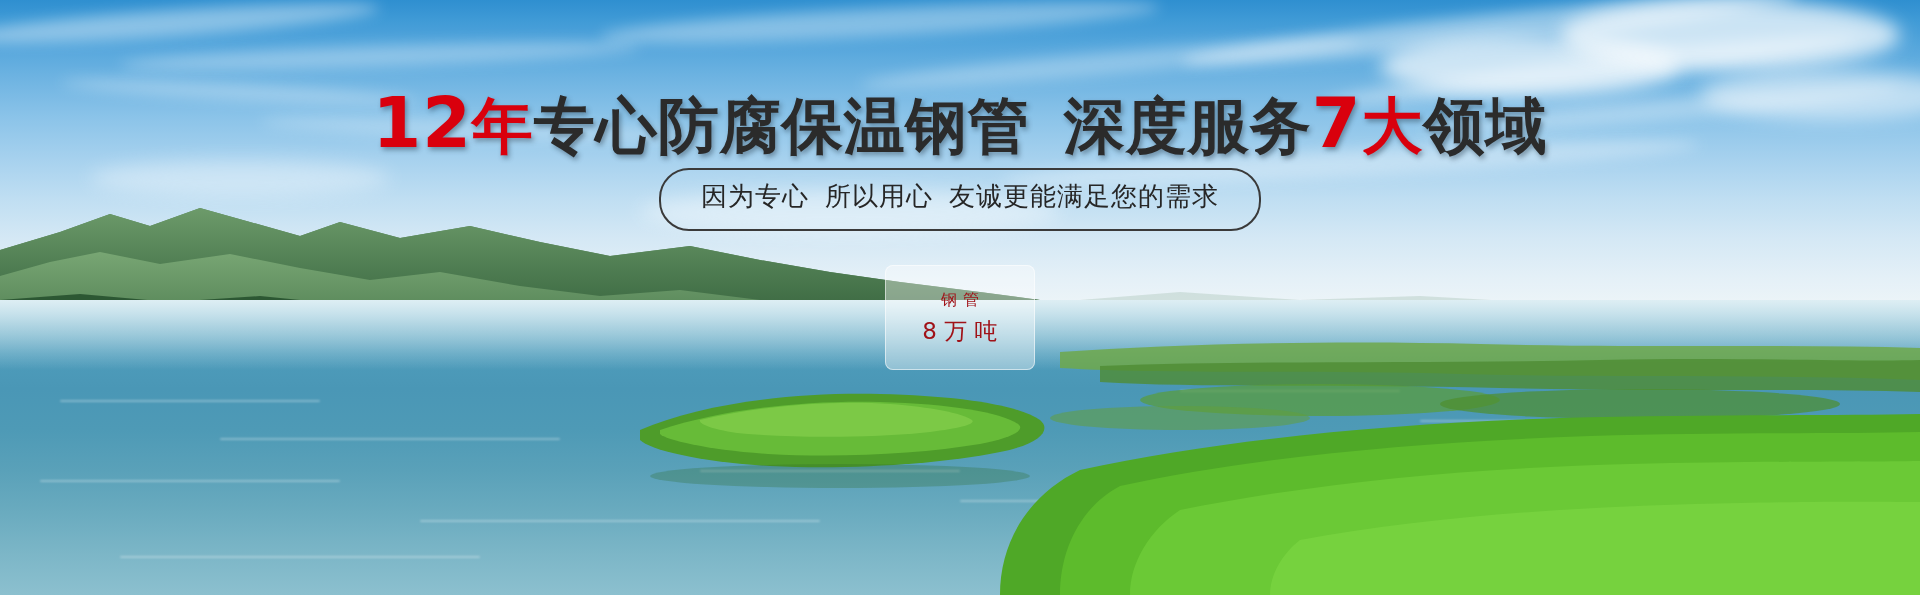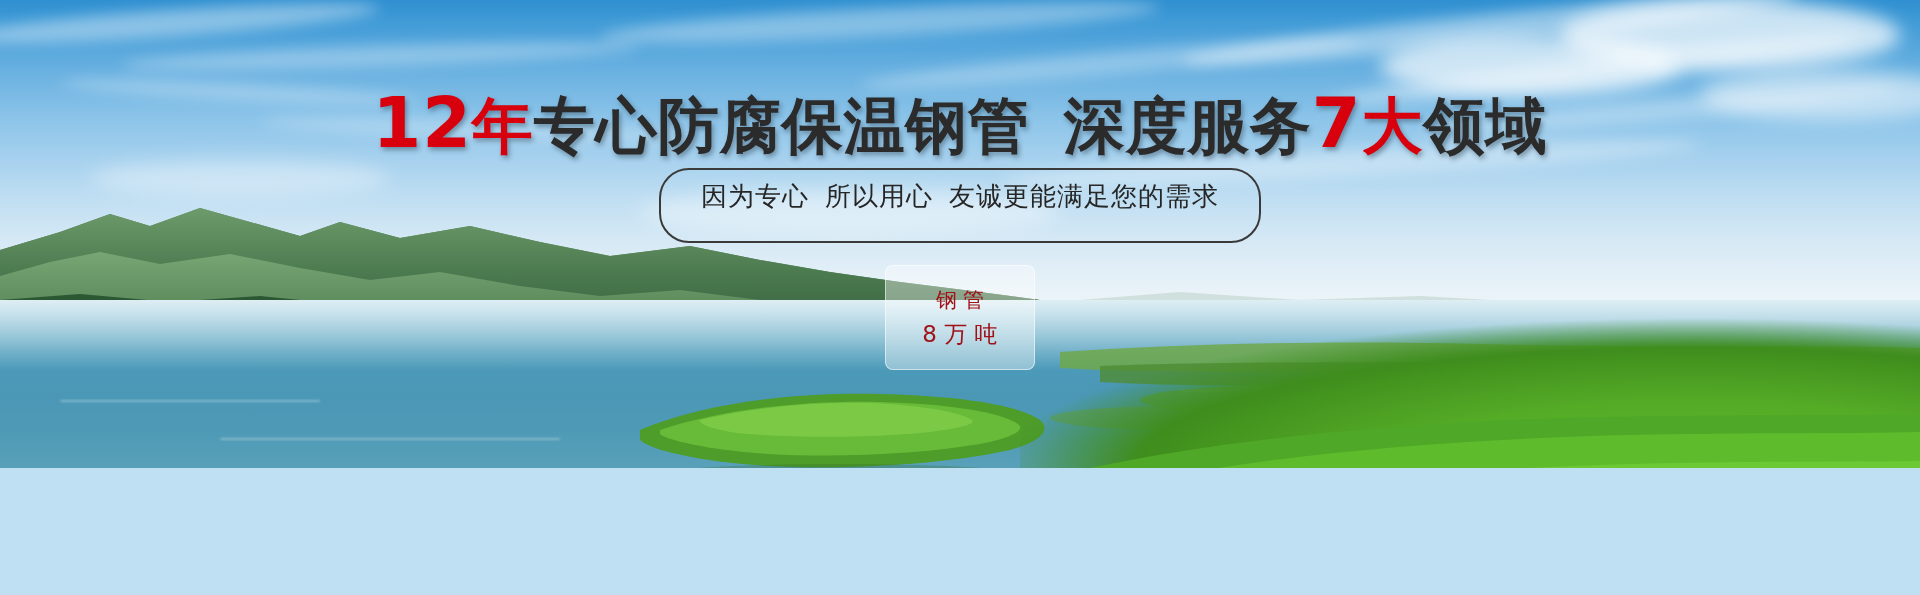--- a/index.html
+++ b/index.html
@@ -1,21 +1,21 @@
 <!DOCTYPE html>
 <html><head>
 <meta charset="utf-8">
 <style>
   html,body{margin:0;padding:0;}
   body{
     width:1920px;height:595px;overflow:hidden;
     font-family:"DejaVu Sans","Liberation Sans",sans-serif;
     background:#bfe0f2;
   }
-  .banner{position:relative;width:1920px;height:468px;overflow:hidden;}
+  .banner{position:relative;width:1920px;height:595px;overflow:hidden;}
 
   
   .sky{
     position:absolute;left:0;top:0;width:1920px;height:330px;
     background:
       linear-gradient(to bottom,
         #2f8fd0 0%, #3f9ad6 6%, #55a6dc 14%, #6fb4e2 24%,
         #8cc4e9 36%, #a6d1ee 48%, #bfdef2 60%, #d4e8f5 72%,
         #e4f0f7 84%, #eef5f8 94%, #f2f7f9 100%);
   }
@@ -57,21 +57,21 @@
     white-space:nowrap;
   }
   .hl-red{color:#d9000d;}
   .hl-num{font-size:70px;}
   .hl-gap{display:inline-block;width:34px;}
 
   
   .pillWrap{position:absolute;left:0;top:168px;width:1920px;text-align:center;}
   .pill{
     display:inline-block;
-    padding:9px 40px 27px 40px;
+    padding:9px 40px 15px 40px;
     border:2px solid #3a3a3a;
     border-radius:30px;
     font-size:26px;font-weight:400;letter-spacing:1px;
     color:#262626;
     background:transparent;
   }
   .pill .sp{display:inline-block;width:16px;}
 
   
   .cards{
@@ -80,21 +80,21 @@
   }
   .card{
     width:150px;height:105px;
     border-radius:8px;
     background:rgba(255,255,255,.38);
     box-shadow:inset 0 0 0 1px rgba(255,255,255,.55);
     display:flex;flex-direction:column;align-items:center;justify-content:center;
     gap:12px;
   }
   .cardLabel{
-    font-size:21px;color:#a01218;letter-spacing:6px;
+    font-size:16px;color:#a01218;letter-spacing:6px;
     text-indent:6px;font-weight:400;line-height:1;text-align:right;
   }
   .cardValue{
     font-size:23px;color:#a01218;font-weight:400;line-height:1;white-space:nowrap;
   }
   .cardValue sup{font-size:13px;vertical-align:super;}
 </style>
 </head>
 <body>
 

